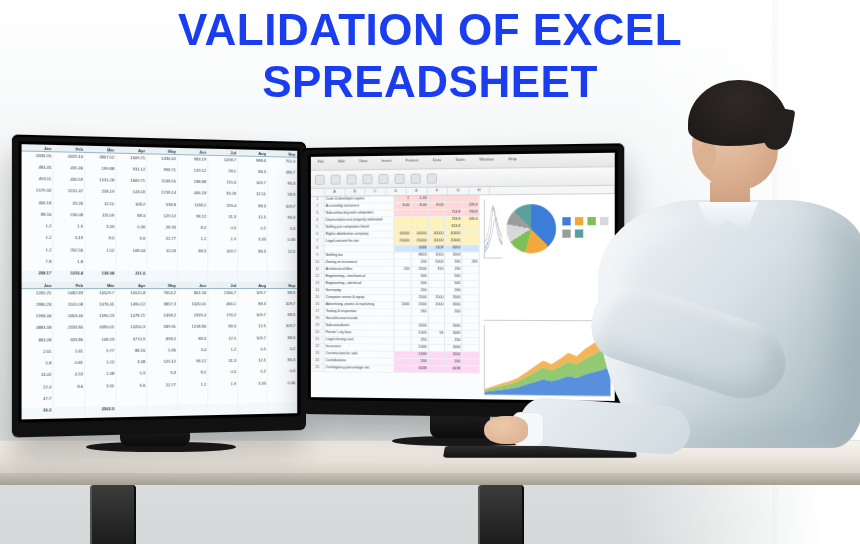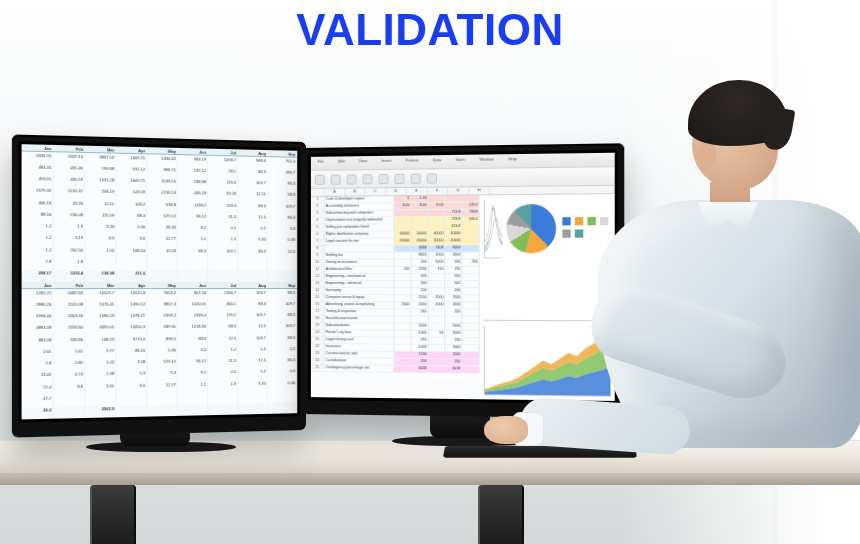--- a/index.html
+++ b/index.html
@@ -294,21 +294,22 @@
     border-radius: 46% 40% 40% 46%;
   }
 </style>
 </head>
 <body>
 
 <div class="vertical-frame" style="left:772px"></div>
 <div class="window-light"></div>
 
 <div class="headline">
-  <div>VALIDATION</div>
+  <div>VALIDATION OF EXCEL</div>
+  <div>SPREADSHEET</div>
 </div>
 
 <div class="desk"></div>
 <div class="desk-edge"></div>
 <div class="leg left"></div>
 <div class="leg right"></div>
 
 <div class="baseA stand"></div>
 <div class="standA stand"></div>
 <div class="monitor monA">

